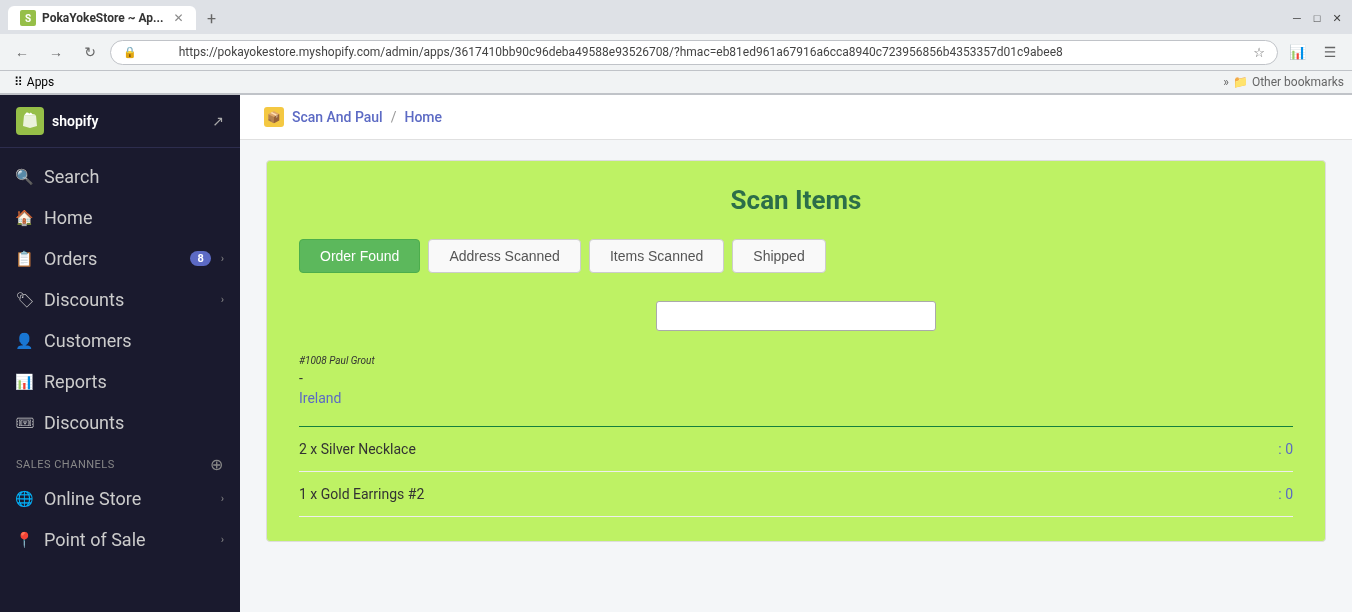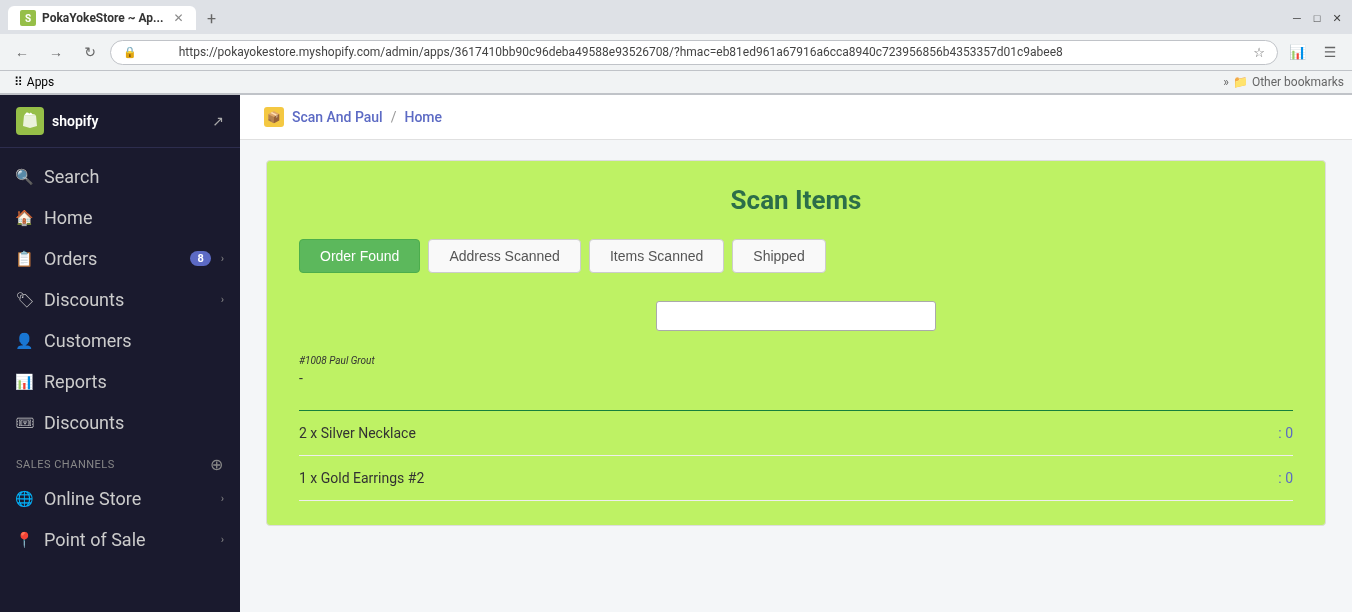--- a/index.html
+++ b/index.html
@@ -210,20 +210,21 @@
           <button class="step-btn">Shipped</button>
         </div>
 
         <div class="scan-input-container">
           <input class="scan-input" type="text" style="">
         </div>
 
         <div class="order-info">
           <div class="order-name">#1008 Paul Grout</div>
           <div class="order-dash">-</div>
+          <div class="order-country">Ireland</div>
         </div>
 
         <div class="items-list">
           <div class="item-row">
             <span class="item-name">2 x Silver Necklace</span>
             <span class="item-count">: 0</span>
           </div>
           <div class="item-row">
             <span class="item-name">1 x Gold Earrings #2</span>
             <span class="item-count">: 0</span>

